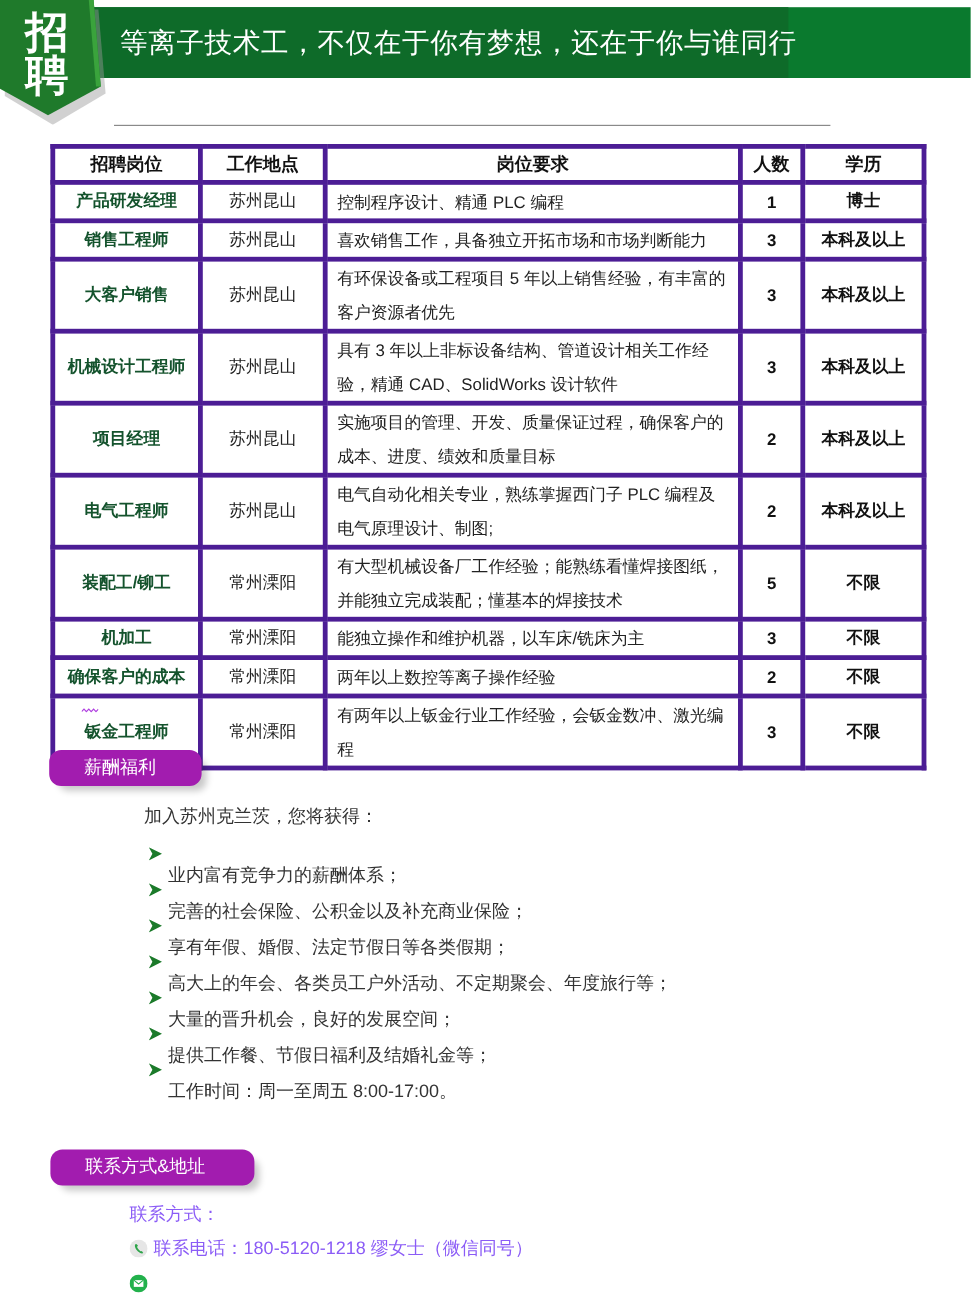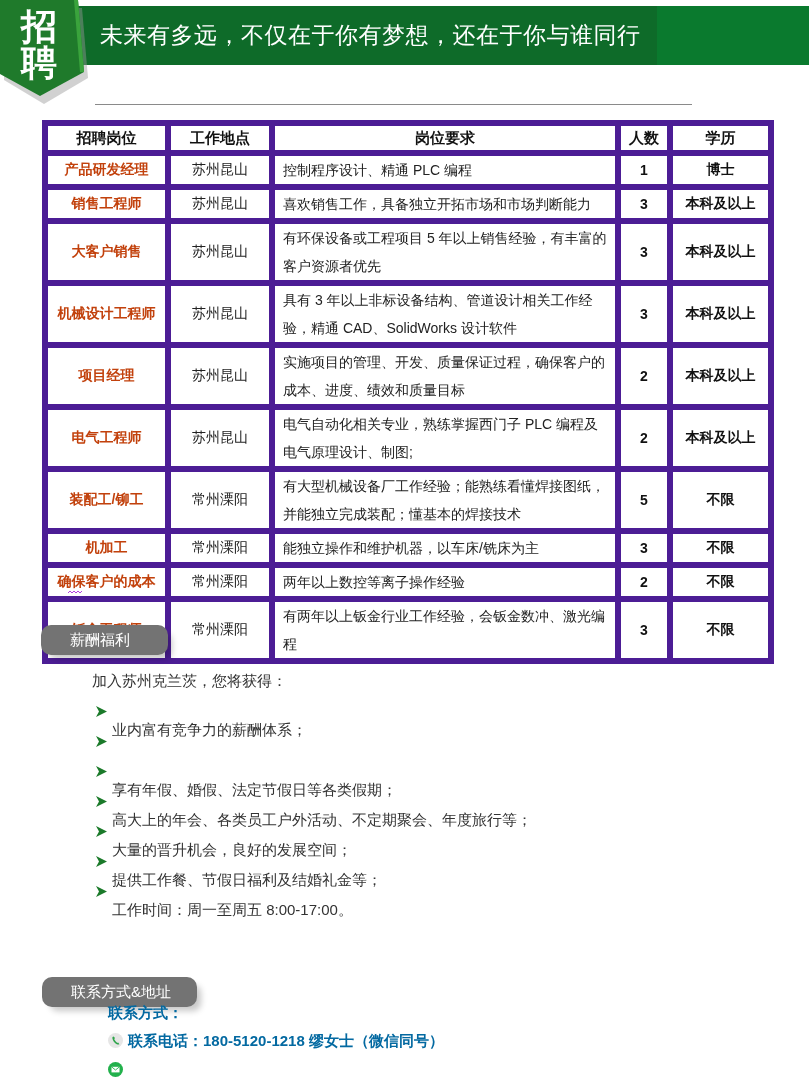--- a/index.html
+++ b/index.html
@@ -13,54 +13,54 @@
   .badge { position: absolute; left: 0; top: 0; width: 92px; height: 104px; }
   .badge svg { position: absolute; left: 0; top: 0; }
   .badge-char { position: absolute; left: 14px; width: 50px; text-align: center; font-size: 36px; font-weight: bold; color: #ffffff; line-height: 38px; }
   .badge-char.c1 { top: 8px; }
   .badge-char.c2 { top: 44px; }
 
   .divider { position: absolute; left: 95px; top: 104px; width: 597px; height: 1px; background: #8a8a8a; }
 
   
   .jobs { position: absolute; left: 42px; top: 120px; width: 726px; border-collapse: collapse; table-layout: fixed; font-size: 14px; }
-  .jobs td, .jobs th { border: 6px solid #4c1d95; vertical-align: middle; }
+  .jobs td, .jobs th { border: 4px solid #4c1d95; vertical-align: middle; }
   .jobs th { font-size: 15px; font-weight: bold; color: #111; text-align: center; }
-  .jobs td.pos { font-weight: bold; text-align: center; color: #c2410c; }
+  .jobs td.pos { font-weight: bold; text-align: center; color: #14532d; }
   .jobs td.loc { text-align: center; color: #222; }
   .jobs td.req { text-align: left; padding: 0 8px; line-height: 28px; color: #222; }
   .jobs td.cnt { text-align: center; font-weight: bold; color: #111; }
   .jobs td.edu { text-align: center; font-weight: bold; color: #111; }
   .squiggle { position: absolute; left: 68px; top: 590px; width: 14px; height: 4px; }
 
   
-  .pill { position: absolute; height: 30px; border-radius: 10px; background: #737373; color: #ffffff; font-size: 15px; line-height: 30px; box-shadow: 6px 6px 6px -2px rgba(0,0,0,0.22); }
+  .pill { position: absolute; height: 30px; border-radius: 10px; background: #a21caf; color: #ffffff; font-size: 15px; line-height: 30px; box-shadow: 6px 6px 6px -2px rgba(0,0,0,0.22); }
   .pill.benefits { left: 41px; top: 625px; width: 127px; padding-left: 29px; }
-  .pill.contact { left: 42px; top: 958px; width: 155px; padding-left: 29px; margin-top: 19px; }
-
-  
-  .benefits-block { position: absolute; left: 92px; top: 668px; width: 600px; font-size: 15px; color: #333; }
+  .pill.contact { left: 42px; top: 958px; width: 170px; padding-left: 29px; }
+
+  
+  .benefits-block { position: absolute; left: 120px; top: 668px; width: 600px; font-size: 15px; color: #333; }
   .benefits-intro { height: 28px; line-height: 26px; }
   .benefit-item { position: relative; height: 30px; line-height: 30px; }
   .benefit-item .arrow { position: absolute; left: 4px; top: 10px; width: 11px; height: 11px; }
   .benefit-item .txt { position: absolute; left: 20px; top: 0; white-space: nowrap; margin-top: 19px; }
 
   
-  .contact-block { position: absolute; left: 108px; top: 999px; width: 600px; font-size: 15px; color: #0369a1; font-weight: bold; }
+  .contact-block { position: absolute; left: 108px; top: 999px; width: 600px; font-size: 15px; color: #8b5cf6; }
   .contact-label { height: 27px; line-height: 27px; }
   .contact-line { position: relative; height: 29px; line-height: 29px; white-space: nowrap; }
   .contact-line .ico { position: absolute; left: 0; top: 7px; width: 15px; height: 15px; }
   .contact-line .txt { position: absolute; left: 20px; top: 0; }
 </style>
 </head>
 <body>
 
 <div class="banner">
   <div class="banner-dark"></div>
-  <div class="banner-slogan">未来有多远，不仅在于你有梦想，还在于你与谁同行</div>
+  <div class="banner-slogan">等离子技术工，不仅在于你有梦想，还在于你与谁同行</div>
 </div>
 
 <div class="badge">
   <svg width="92" height="104" viewBox="0 0 92 104">
     <polygon points="4,8 82,8 88,78 44,104 4,80" fill="#9a9a9a" opacity="0.45"></polygon>
     <polygon points="0,0 78,0 84,72 40,96 0,74" fill="#1f7a2b"></polygon>
     <polygon points="74,0 78,0 84,72 80,72" fill="#3aa33c"></polygon>
   </svg>
   <div class="badge-char c1">招</div>
   <div class="badge-char c2">聘</div>
@@ -168,20 +168,21 @@
   <div class="benefit-item">
     <svg class="arrow" viewBox="0 0 11 11">
         <polygon points="0,0 11,5.5 0,11 3,5.5" fill="#1b7a2a"></polygon>
       </svg>
     <span class="txt">业内富有竞争力的薪酬体系；</span>
   </div>
   <div class="benefit-item">
     <svg class="arrow" viewBox="0 0 11 11">
         <polygon points="0,0 11,5.5 0,11 3,5.5" fill="#1b7a2a"></polygon>
       </svg>
+    <span class="txt">完善的社会保险、公积金以及补充商业保险；</span>
   </div>
   <div class="benefit-item">
     <svg class="arrow" viewBox="0 0 11 11">
         <polygon points="0,0 11,5.5 0,11 3,5.5" fill="#1b7a2a"></polygon>
       </svg>
     <span class="txt">享有年假、婚假、法定节假日等各类假期；</span>
   </div>
   <div class="benefit-item">
     <svg class="arrow" viewBox="0 0 11 11">
         <polygon points="0,0 11,5.5 0,11 3,5.5" fill="#1b7a2a"></polygon>

